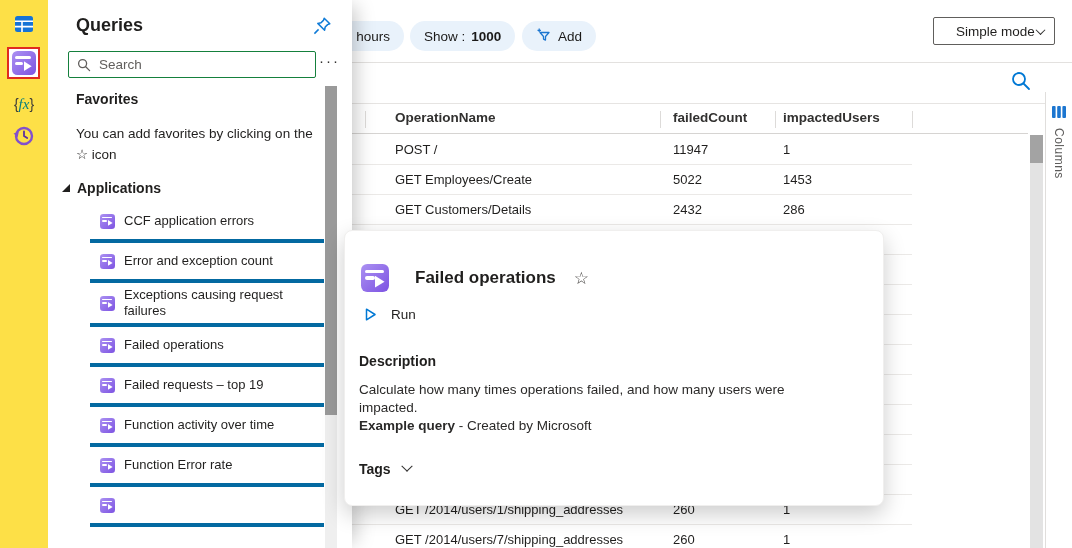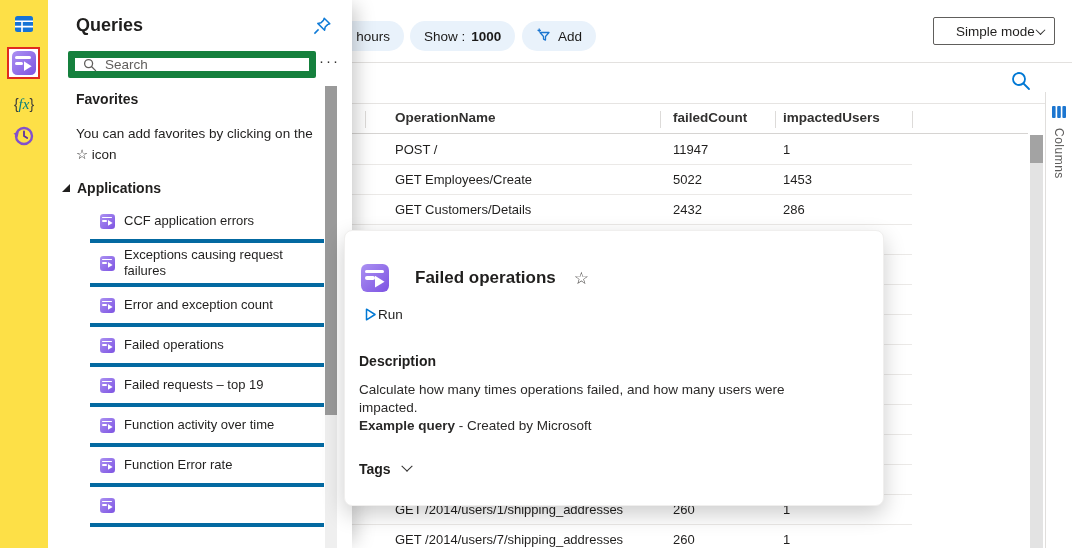--- a/index.html
+++ b/index.html
@@ -66,21 +66,21 @@
     clip-path:polygon(0 0, 100% 50%, 0 100%); }
   .qicon-24 { width:24px; height:24px; }
   .qicon-15 { width:15px; height:15px; }
   .qicon-28 { width:28px; height:28px; }
 
   
   .panel { position:absolute; left:48px; top:0; width:304px; height:548px; background:#fff; z-index:10;
     box-shadow:10px 0 18px -6px rgba(0,0,0,.22); }
   .panel-title { position:absolute; left:28px; top:15px; font-size:18px; font-weight:700; color:#201f1e; }
   .pin { position:absolute; right:20px; top:16px; width:20px; height:20px; }
-  .searchbox { position:absolute; left:20px; top:51px; width:248px; height:27px; border:7px solid #15803d;
+  .searchbox { position:absolute; left:20px; top:51px; width:248px; height:27px; border:1px solid #15803d;
     border-radius:2px; display:flex; align-items:center; padding:0 8px; gap:8px; background:#fff; }
   .searchbox .ph { font-size:13.5px; color:#605e5c; }
   .more-dots { position:absolute; right:12px; top:52px; font-size:15px; letter-spacing:2px; color:#323130; }
   .panel-scroll-track { position:absolute; left:277px; top:86px; width:12px; height:462px; background:#efefef; }
   .panel-scroll-thumb { position:absolute; left:0; top:0; width:12px; height:329px; background:#9a9a9a; }
   .fav-head { position:absolute; left:28px; top:91px; font-size:14px; font-weight:700; }
   .fav-hint { position:absolute; left:28px; top:123px; width:242px; font-size:13.5px; line-height:21px; color:#201f1e; }
   .group-row { position:absolute; left:14px; top:180px; display:flex; align-items:center; gap:7px; }
   .tree-tri { width:8px; height:8px; background:#201f1e; clip-path:polygon(100% 0, 100% 100%, 0 100%); }
   .group-label { font-size:14px; font-weight:700; }
@@ -88,21 +88,21 @@
   .qitem { display:flex; align-items:center; gap:9px; border-bottom:4px solid #0369a1;
     min-height:40px; padding:4px 0 4px 10px; font-size:13px; color:#201f1e; line-height:16px; }
   .qitem span.lbl { max-width:190px; }
 
   
   .card { position:absolute; left:344px; top:230px; width:540px; height:276px; background:#fff; z-index:30;
     border:1px solid #f0efee; border-radius:8px; box-shadow:0 8px 22px rgba(0,0,0,.20); }
   .card-title-row { position:absolute; left:16px; top:33px; display:flex; align-items:center; gap:12px; }
   .card-title { font-size:17px; font-weight:700; color:#201f1e; margin-left:14px; }
   .card-star { font-size:17px; color:#484644; margin-left:6px; }
-  .run-row { position:absolute; left:18px; top:76px; display:flex; align-items:center; 
+  .run-row { position:absolute; left:18px; top:76px; display:flex; align-items:center; gap:13px;
     background:none; border:none; font-size:13.5px; color:#201f1e; font-family:inherit; }
   .desc-head { position:absolute; left:14px; top:122px; font-size:14px; font-weight:700; }
   .desc-body { position:absolute; left:14px; top:150px; width:470px; font-size:13.5px; line-height:18px; color:#2b2a29; }
   .tags-row { position:absolute; left:14px; top:230px; display:flex; align-items:center; gap:12px; }
   .tags-label { font-size:14px; font-weight:700; }
   .chev-dark { width:8px; height:8px; border-right:1.4px solid #323130; border-bottom:1.4px solid #323130;
     transform:rotate(45deg) translate(-2px,-2px); }
 </style>
 </head>
 <body>
@@ -259,27 +259,27 @@
       <div class="qitem">
         <span class="qicon qicon-15">
             <span class="play"></span>
           </span>
         <span class="lbl">CCF application errors</span>
       </div>
       <div class="qitem">
         <span class="qicon qicon-15">
             <span class="play"></span>
           </span>
+        <span class="lbl">Error and exception count</span>
+      </div>
+      <div class="qitem">
+        <span class="qicon qicon-15">
+            <span class="play"></span>
+          </span>
         <span class="lbl">Exceptions causing request failures</span>
-      </div>
-      <div class="qitem">
-        <span class="qicon qicon-15">
-            <span class="play"></span>
-          </span>
-        <span class="lbl">Error and exception count</span>
       </div>
       <div class="qitem">
         <span class="qicon qicon-15">
             <span class="play"></span>
           </span>
         <span class="lbl">Failed operations</span>
       </div>
       <div class="qitem">
         <span class="qicon qicon-15">
             <span class="play"></span>

